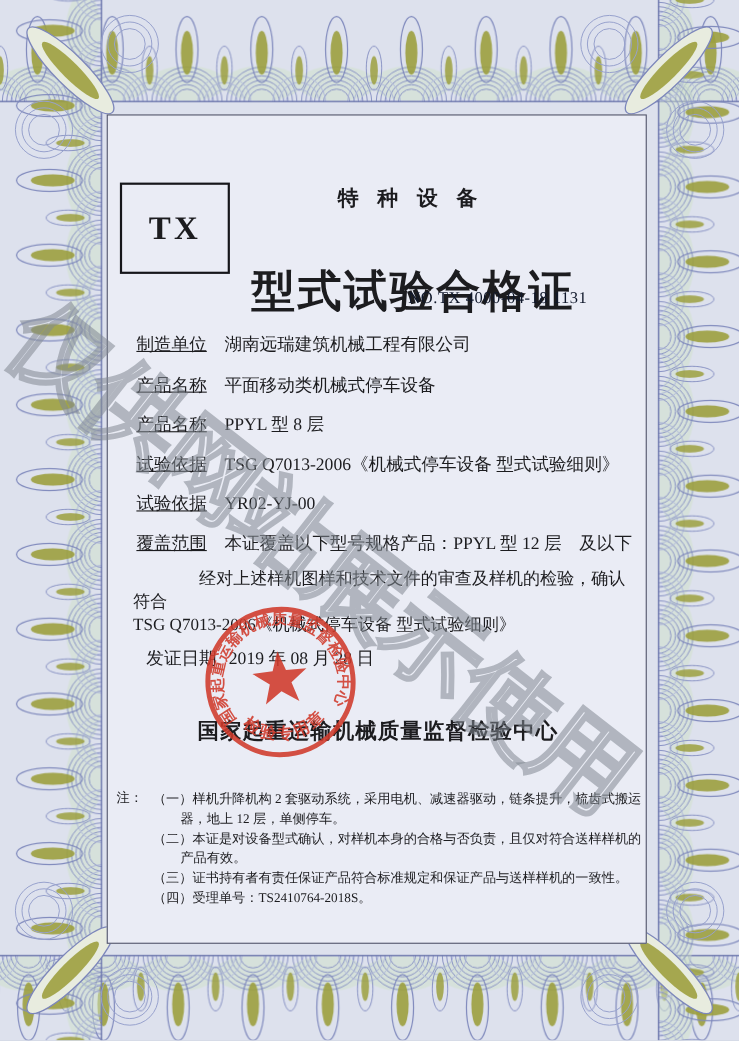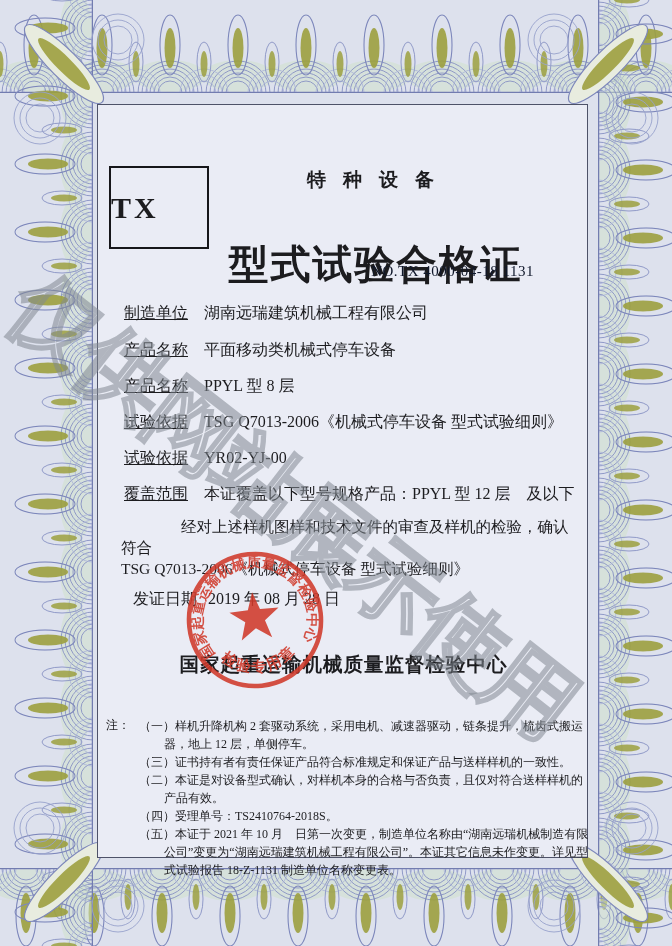--- a/index.html
+++ b/index.html
@@ -9,21 +9,21 @@
     font-family:"Liberation Serif","DejaVu Serif",serif;color:#1c1c1f;
   }
   .border-svg{position:absolute;left:0;top:0;z-index:0;}
   .panel{
     position:absolute;left:97px;top:104px;width:491px;height:754px;
     background:#eaecf5;border:1.2px solid #4e5268;box-sizing:border-box;z-index:1;
   }
   .tx-box{
     position:absolute;left:11px;top:61px;width:100px;height:83px;
     border:2px solid #16161a;box-sizing:border-box;
-    display:flex;align-items:center;
+    display:flex;align-items:center;justify-content:center;
     font-size:30px;font-weight:bold;letter-spacing:3px;
   }
   .subtitle{
     position:absolute;left:110px;top:62px;width:330px;text-align:center;
     font-size:19px;font-weight:bold;letter-spacing:17px;padding-left:12px;box-sizing:border-box;
   }
   .title{
     position:absolute;left:105px;top:88px;width:345px;text-align:center;
     font-size:40px;font-weight:bold;letter-spacing:2px;white-space:nowrap;margin-top:44px;
   }
@@ -146,24 +146,23 @@
 
     <div class="issue-row">
       <span class="lab">发证日期</span><span>2019 年 08 月 28 日</span>
     </div>
 
     <div class="authority">国家起重运输机械质量监督检验中心</div>
 
     <div class="notes-label">注：</div>
     <div class="notes">
       <div class="note-item">（一）样机升降机构 2 套驱动系统，采用电机、减速器驱动，链条提升，梳齿式搬运器，地上 12 层，单侧停车。</div>
+      <div class="note-item">（二）本证是对设备型式确认，对样机本身的合格与否负责，且仅对符合送样样机的产品有效。</div>
       <div class="note-item">（三）证书持有者有责任保证产品符合标准规定和保证产品与送样样机的一致性。</div>
-      <div class="note-item">（二）本证是对设备型式确认，对样机本身的合格与否负责，且仅对符合送样样机的产品有效。</div>
       <div class="note-item">（四）受理单号：TS2410764-2018S。</div>
-      <div class="note-item">（五）本证于 2021 年 10 月　日第一次变更，制造单位名称由“湖南远瑞机械制造有限公司”变更为“湖南远瑞建筑机械工程有限公司”。本证其它信息未作变更。详见型式试验报告 18-Z-1131 制造单位名称变更表。</div>
     </div>
   </div>
 
   <div class="wm">仅供网站展示使用</div>
 
   <svg class="stamp" viewBox="0 0 148 148" aria-hidden="true">
     <defs>
       <path id="ringPath" d="M 30.6 104.4 A 53 53 0 1 1 117.4 104.4"></path>
       <path id="botPath" d="M 28.97 100 A 52 52 0 0 0 119.03 100"></path>
     </defs>

